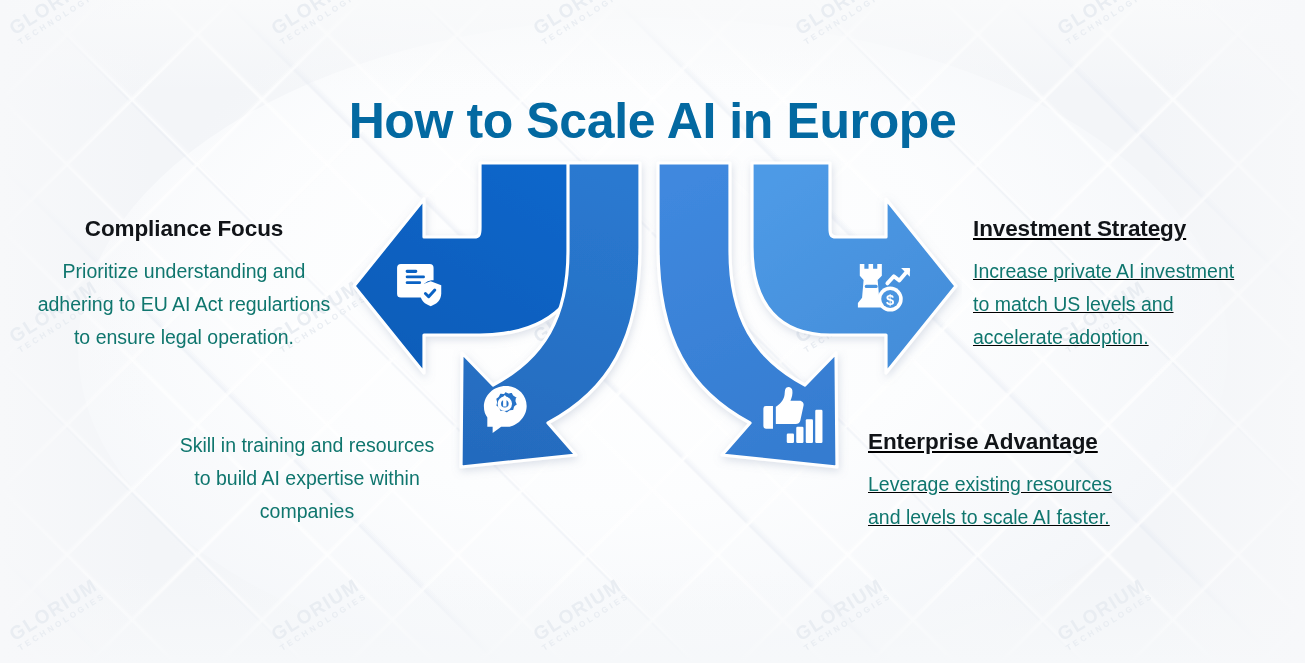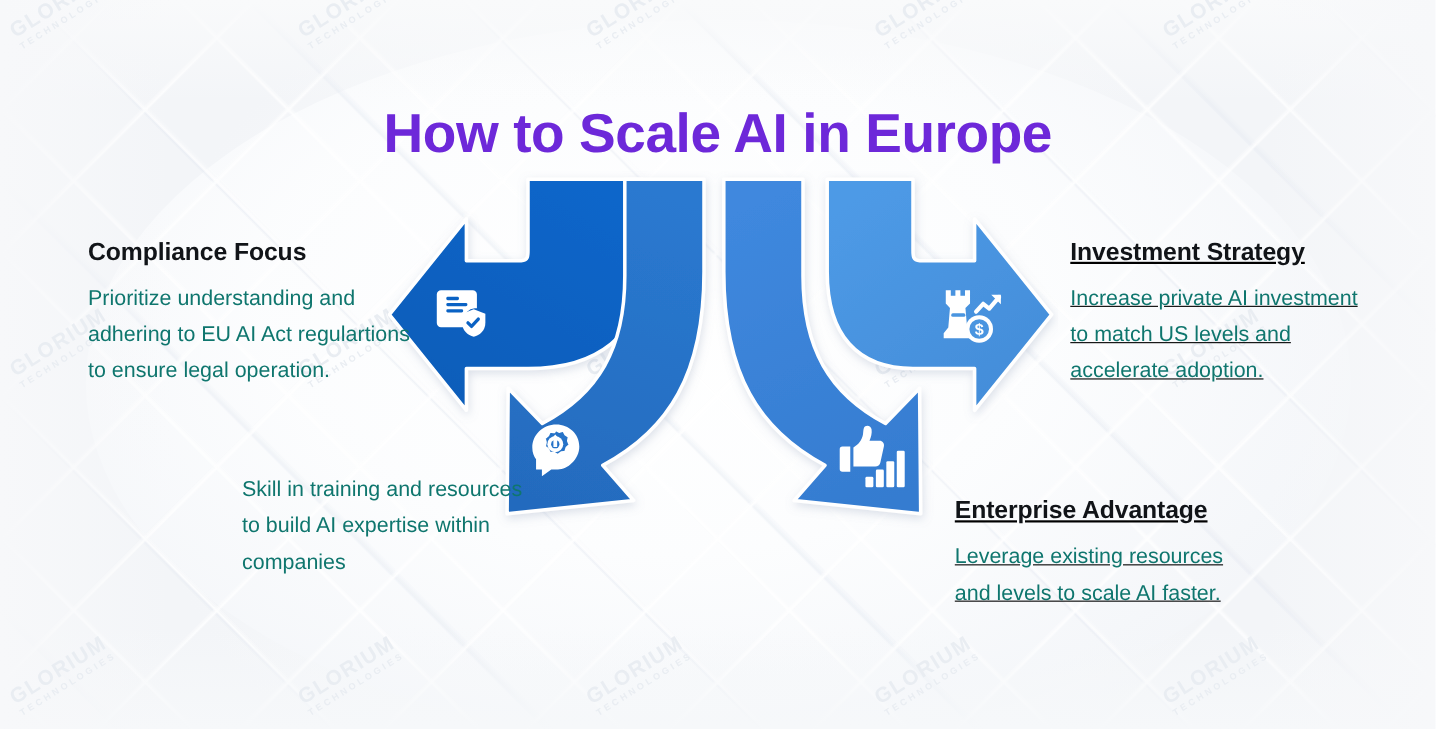--- a/index.html
+++ b/index.html
@@ -78,21 +78,21 @@
 
   
   .title {
     position: absolute;
     left: 0;
     right: 0;
     top: 58px;
     text-align: center;
     font-size: 50px;
     font-weight: 700;
-    color: #6d28d9;
+    color: #0369a1;
     letter-spacing: -0.4px;
   }
 
   
   #arrows {
     position: absolute;
     left: 352px;
     top: 155px;
     width: 610px;
     height: 325px;
@@ -107,27 +107,27 @@
     margin: 0 0 13px 0;
     letter-spacing: -0.1px;
   }
   .block .body {
     font-size: 19.5px;
     font-weight: 400;
     color: #0f766e;
     line-height: 33px;
     margin: 0;
   }
-  .align-right { text-align: left; margin-left: 44px; }
+  .align-right { text-align: center; }
   .align-left  { text-align: left; text-decoration: underline; }
 
   #block-compliance { left: 36px;  top: 216px; width: 296px; }
   #block-skill      { left: 176px; top: 429px; width: 262px; }
   #block-investment { left: 973px; top: 216px; width: 280px; }
-  #block-enterprise { left: 868px; top: 429px; width: 280px; margin-top: 22px; }
+  #block-enterprise { left: 868px; top: 429px; width: 280px; }
 </style>
 </head>
 <body>
 
 <div id="canvas">
 
   <div class="bg-base"></div>
   <div class="bg-ellipse"></div>
   <div class="bg-hatch"></div>
   <div class="bg-vignette"></div>

